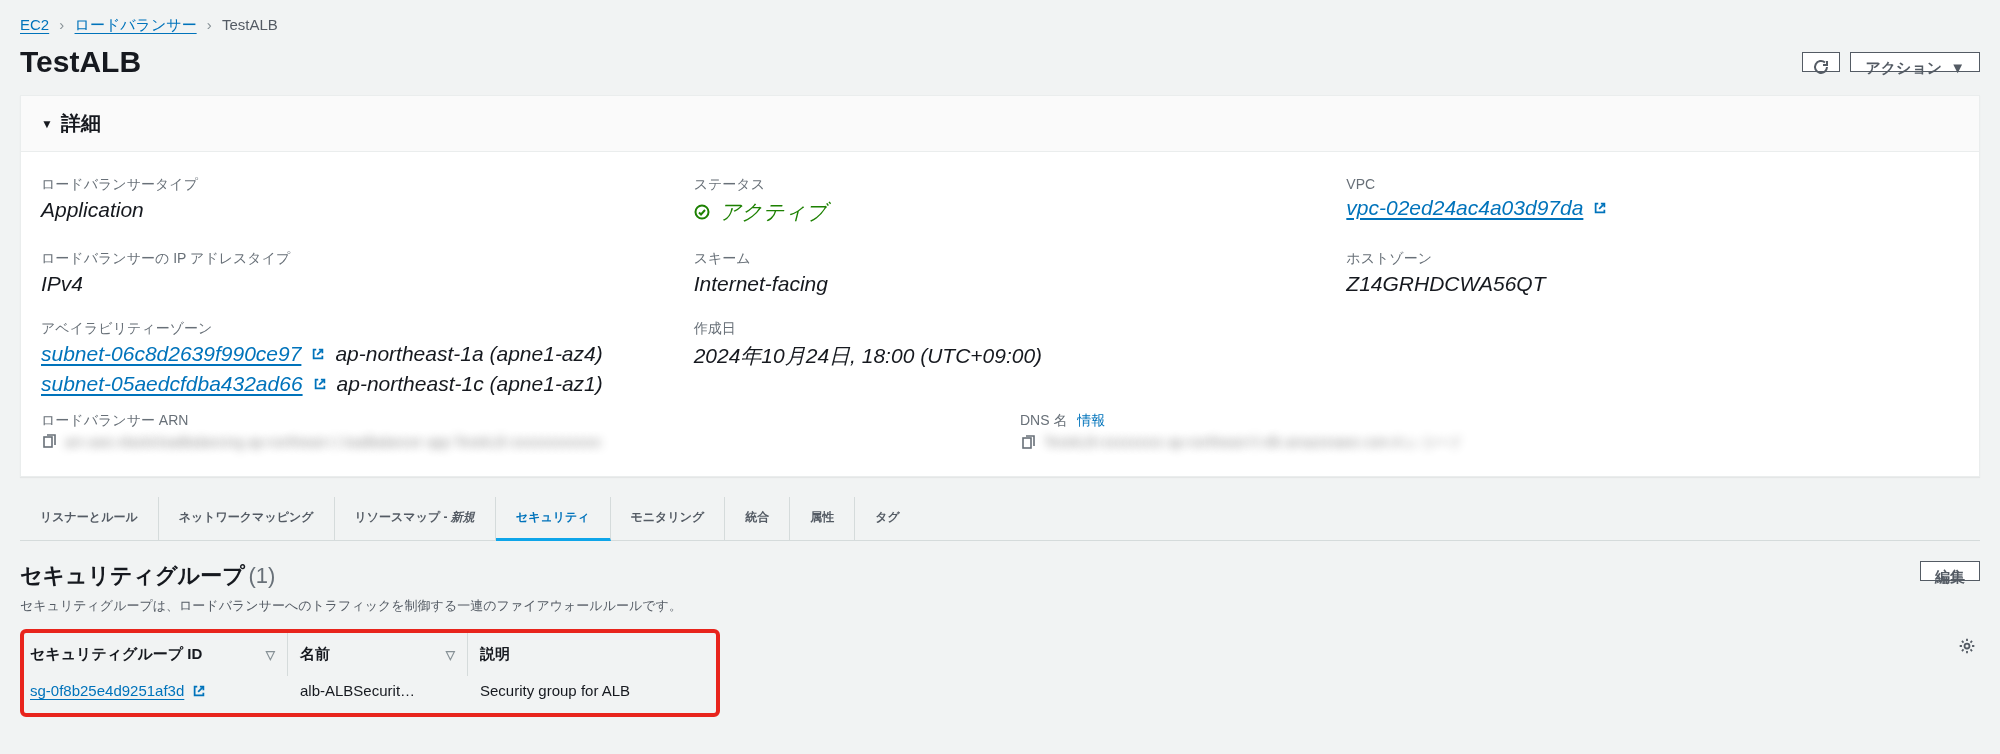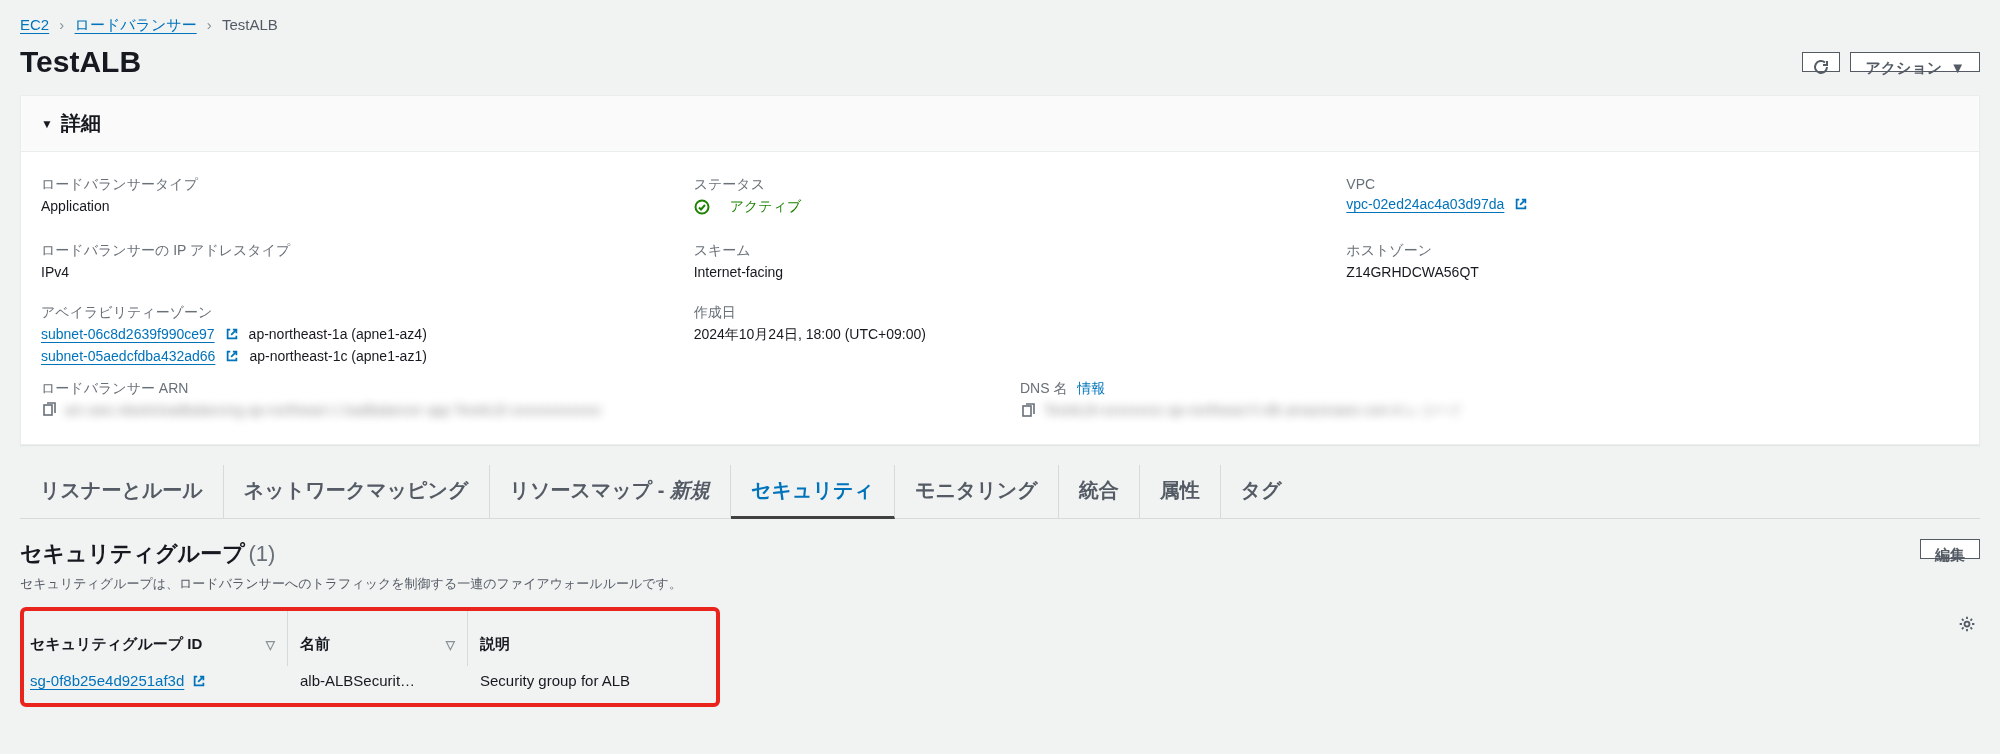--- a/index.html
+++ b/index.html
@@ -69,30 +69,31 @@
     grid-template-columns: 1fr 1fr 1fr;
     gap: 24px 40px;
     padding: 24px 20px 8px 20px;
   }
   .field-label {
     color: #687078;
     font-size: 14px;
     margin-bottom: 4px;
   }
   .field-value {
-    font-size: 14px;
+    font-size: 21px;
     color: #16191f;
     display: flex;
     align-items: center;
     gap: 6px;
     flex-wrap: wrap;
+    font-style: italic;
   }
   .field-value + .field-value { margin-top: 6px; }
   .az-text { color: #16191f; margin-left: 4px; }
-  .status-ok { color: #1d8102; display: inline-flex; align-items: center; gap: 20px; }
+  .status-ok { color: #1d8102; display: inline-flex; align-items: center; gap: 10px; }
   .status-ok svg { width: 16px; height: 16px; }
 
   .details-row2 {
     display: grid;
     grid-template-columns: 1fr 1fr;
     gap: 24px 40px;
     padding: 8px 20px 24px 20px;
   }
   .copyline { display: flex; align-items: center; gap: 8px; }
   .copy-icon { color: #687078; cursor: pointer; }
@@ -103,30 +104,30 @@
   }
 
   .tabs {
     display: flex;
     margin: 20px 20px 0 20px;
     border-bottom: 1px solid #d5dbdb;
     gap: 0;
   }
   .tab {
     padding: 12px 20px;
-    font-size: 20px;
+    font-size: 12px;
     font-weight: 600;
     color: #545b64;
     cursor: pointer;
     border-right: 1px solid #d5dbdb;
     white-space: nowrap;
   }
   .tab.active {
     color: #0073bb;
-    border-bottom: 3px solid #404040;
+    border-bottom: 3px solid #0ea5e9;
     margin-bottom: -1px;
     text-align: right;
   }
   .tab:last-of-type { border-right: none; }
 
   .sg-section {
     margin: 20px 20px 0 20px;
   }
   .sg-header {
     display: flex;
@@ -147,21 +148,21 @@
   }
   .sg-cols {
     display: grid;
     grid-template-columns: 270px 180px 220px;
     align-items: center;
   }
   .col-head {
     display: flex;
     align-items: center;
     justify-content: space-between;
-    padding: 24px 12px 12px 0;
+    padding: 12px 12px 12px 0;
     font-size: 15px;
     font-weight: 700;
     color: #16191f;
     border-right: 1px solid #d5dbdb;
     margin-right: 12px;
   }
   .col-head:last-child { border-right: none; }
   .sort-icon { color: #879196; font-size: 12px; }
   .data-cell {
     padding: 6px 12px 6px 0;

